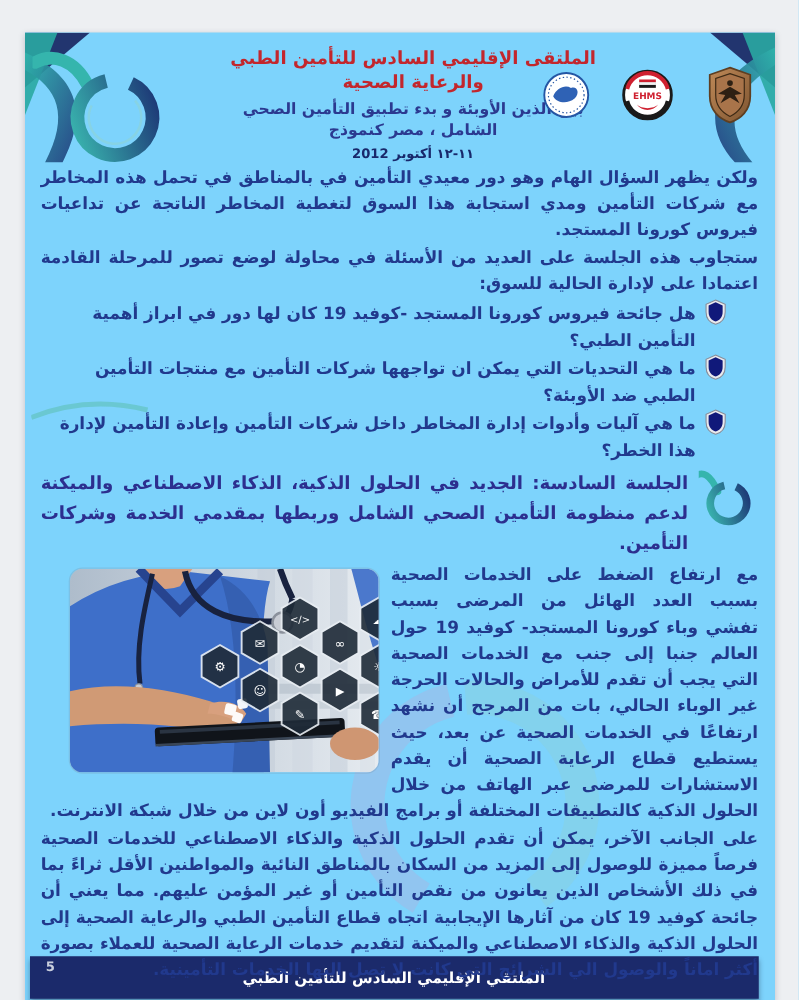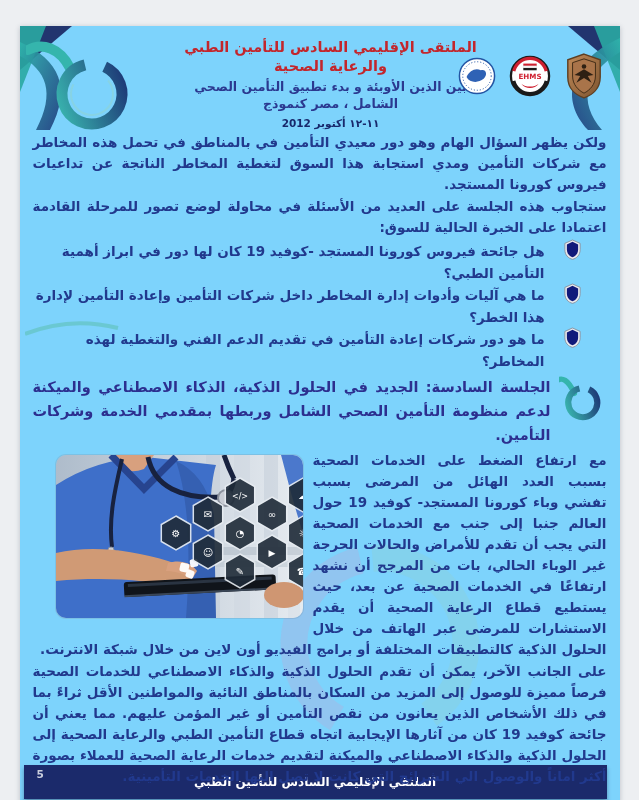--- a/index.html
+++ b/index.html
@@ -20,29 +20,29 @@
     position:absolute;left:150px;right:128px;top:12px;
     text-align:center;direction:rtl;
   }
   .title-main{color:#c3262c;font-size:14.5px;font-weight:bold;line-height:19px;}
   .title-sub{color:#2b4fa5;font-size:12.5px;font-weight:bold;line-height:17px;margin-top:2px;}
   .title-tagline{color:#2b3990;font-size:12.5px;font-weight:bold;line-height:17px;margin-top:2px;}
   .title-meta{
     margin-top:5px;display:flex;justify-content:center;gap:28px;direction:rtl;
     color:#18286b;font-size:10.5px;font-weight:bold;
   }
-  .logos{position:absolute;right:16px;top:26px;display:flex;align-items:center;gap:13px;direction:ltr;text-decoration:underline;}
+  .logos{position:absolute;right:16px;top:26px;display:flex;align-items:center;gap:25px;direction:ltr;text-decoration:underline;}
   
   .content{position:relative;margin-top:2px;padding:0 13px;z-index:1;direction:rtl;}
   .para{
     color:#21398d;font-size:13.5px;font-weight:bold;line-height:21px;
     text-align:justify;margin:0 0 1px 0;
   }
   .questions{margin:2px 2px 0 0;padding:0 24px 0 0;}
-  .q-row{display:flex;align-items:flex-start;gap:19px;direction:rtl;min-height:26px;}
+  .q-row{display:flex;align-items:flex-start;gap:7px;direction:rtl;min-height:26px;}
   .q-shield{flex:0 0 auto;margin-top:-1px;}
   .q-text{color:#21398d;font-size:13.5px;font-weight:bold;line-height:22px;}
   .session-heading{
     color:#2c2f8f;font-size:14.5px;font-weight:bold;line-height:24px;
     text-align:justify;margin:3px 0 3px 0;
   }
   .heading-six{float:left;margin:0 6px 0 2px;} 
   .heading-six{float:right;margin:-2px 2px 0 8px;}
   .session-body{position:relative;}
   .doctor-figure{
@@ -144,49 +144,49 @@
     <circle cx="150" cy="118" r="86" fill="none" stroke="#8fd0d4" stroke-width="27" opacity=".38" stroke-dasharray="225 316" transform="rotate(-95 150 118)"></circle>
     <circle cx="150" cy="118" r="86" fill="none" stroke="#b3aede" stroke-width="27" opacity=".38" stroke-dasharray="205 336" transform="rotate(120 150 118)"></circle>
   </svg>
   <svg class="watermark" style="left:5px;top:288px;" width="95" height="24" viewBox="0 0 95 24">
     <path d="M0,20 Q45,2 93,14" fill="none" stroke="#5bbfae" stroke-width="4" opacity=".55"></path>
   </svg>
 
   <div class="content">
 
     <p class="para">ولكن يظهر السؤال الهام وهو دور معيدي التأمين في بالمناطق في تحمل هذه المخاطر مع شركات التأمين ومدي استجابة هذا السوق لتغطية المخاطر الناتجة عن تداعيات فيروس كورونا المستجد.</p>
-    <p class="para">ستجاوب هذه الجلسة على العديد من الأسئلة في محاولة لوضع تصور للمرحلة القادمة اعتمادا على الخبرة الحالية للسوق:</p>
+    <p class="para">ستجاوب هذه الجلسة على العديد من الأسئلة في محاولة لوضع تصور للمرحلة القادمة اعتمادا على لإدارة الحالية للسوق:</p>
 
     <div class="questions">
       <div class="q-row">
         <span class="q-shield">
           <svg width="17" height="21" viewBox="0 0 20 24">
             <path d="M10,0.8 L19,4.8 V12 C19,18.6 15,22.3 10,23.6 C5,22.3 1,18.6 1,12 V4.8 Z" fill="#e9eaee" stroke="#868c99" stroke-width="1"></path>
             <path d="M10,3 L16.6,6 V12 C16.6,17 13.6,19.9 10,21 C6.4,19.9 3.4,17 3.4,12 V6 Z" fill="#10197a"></path>
           </svg>
         </span>
         <span class="q-text">هل جائحة فيروس كورونا المستجد -كوفيد 19 كان لها دور في ابراز أهمية التأمين الطبي؟</span>
       </div>
       <div class="q-row">
         <span class="q-shield">
           <svg width="17" height="21" viewBox="0 0 20 24">
             <path d="M10,0.8 L19,4.8 V12 C19,18.6 15,22.3 10,23.6 C5,22.3 1,18.6 1,12 V4.8 Z" fill="#e9eaee" stroke="#868c99" stroke-width="1"></path>
             <path d="M10,3 L16.6,6 V12 C16.6,17 13.6,19.9 10,21 C6.4,19.9 3.4,17 3.4,12 V6 Z" fill="#10197a"></path>
           </svg>
         </span>
-        <span class="q-text">ما هي آليات وأدوات إدارة المخاطر داخل شركات التأمين وإعادة التأمين لإدارة هذا الخطر؟</span>
+        <span class="q-text">ما هي التحديات التي يمكن ان تواجهها شركات التأمين مع منتجات التأمين الطبي ضد الأوبئة؟</span>
       </div>
       <div class="q-row">
         <span class="q-shield">
           <svg width="17" height="21" viewBox="0 0 20 24">
             <path d="M10,0.8 L19,4.8 V12 C19,18.6 15,22.3 10,23.6 C5,22.3 1,18.6 1,12 V4.8 Z" fill="#e9eaee" stroke="#868c99" stroke-width="1"></path>
             <path d="M10,3 L16.6,6 V12 C16.6,17 13.6,19.9 10,21 C6.4,19.9 3.4,17 3.4,12 V6 Z" fill="#10197a"></path>
           </svg>
         </span>
-        <span class="q-text">ما هو دور شركات إعادة التأمين في تقديم الدعم الفني والتغطية لهذه المخاطر؟</span>
+        <span class="q-text">ما هي آليات وأدوات إدارة المخاطر داخل شركات التأمين وإعادة التأمين لإدارة هذا الخطر؟</span>
       </div>
     </div>
 
     <div class="session-heading">
       <span class="heading-six">
         <svg width="46" height="50" viewBox="0 0 60 64">
           <defs>
             <linearGradient id="g6s" x1="0" y1="0" x2="1" y2="1">
               <stop offset="0" stop-color="#3bbcb2"></stop>
                 <stop offset="1" stop-color="#1b2f72"></stop>

